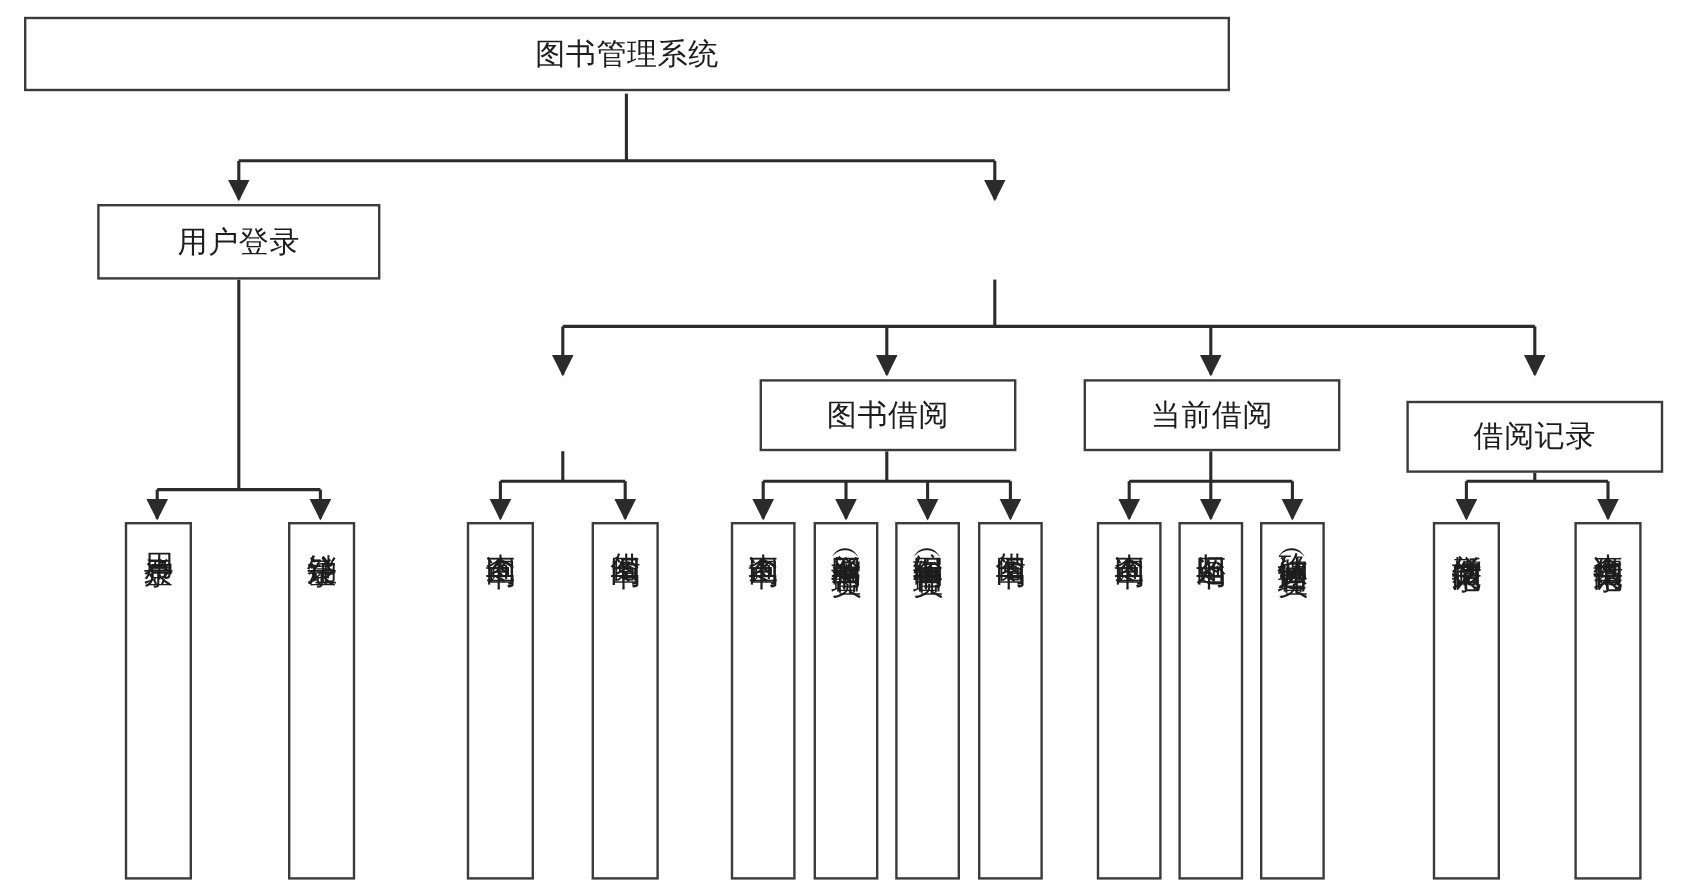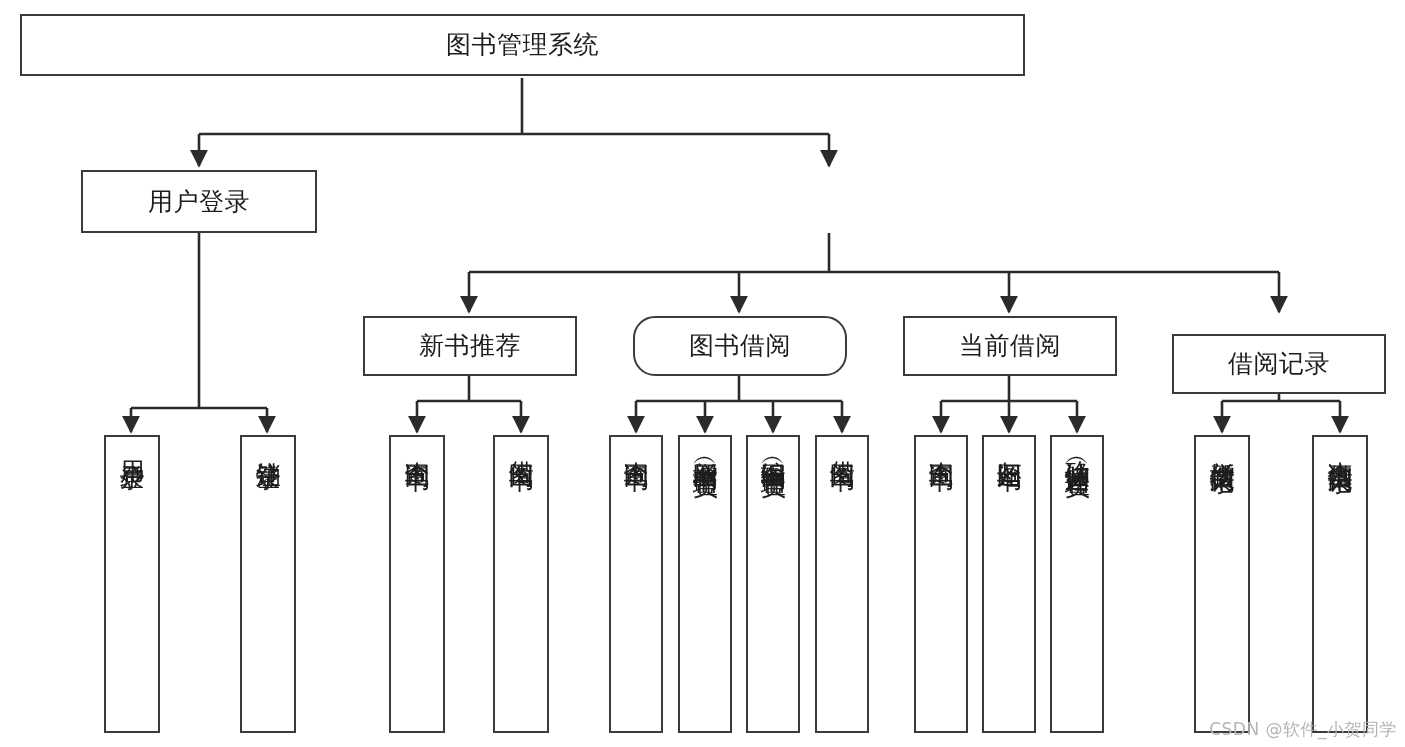--- a/index.html
+++ b/index.html
@@ -130,25 +130,22 @@
 
   <div class="node horiz root" style="left:20px; top:14px; width:1005px; height:62px;">
     <span class="label">图书管理系统</span>
   </div>
 
   <div class="node horiz" style="left:81px; top:170px; width:236px; height:63px;">
     <span class="label">用户登录</span>
   </div>
 
 
-  <div class="node horiz" style="left:363px; top:316px; width:214px; height:60px;">
-    <span class="label">新书推荐</span>
-  </div>
-
-  <div class="node horiz" style="left:633px; top:316px; width:214px; height:60px;border-radius:22px;">
+
+  <div class="node horiz" style="left:633px; top:316px; width:214px; height:60px;">
     <span class="label">图书借阅</span>
   </div>
 
   <div class="node horiz" style="left:903px; top:316px; width:214px; height:60px;">
     <span class="label">当前借阅</span>
   </div>
 
   <div class="node horiz" style="left:1172px; top:316px; width:214px; height:60px;margin-top:18px;">
     <span class="label">借阅记录</span>
   </div>
@@ -198,15 +195,14 @@
   </div>
 
   <div class="node vert" style="left:1194px; top:435px; width:56px; height:298px;">
     <span class="label">新增借阅记录</span>
   </div>
 
   <div class="node vert" style="left:1312px; top:435px; width:56px; height:298px;">
     <span class="label">查询借阅记录</span>
   </div>
 
-  <div id="watermark">CSDN @软件_小贺同学</div>
 
 </div>
 
 </body></html>

